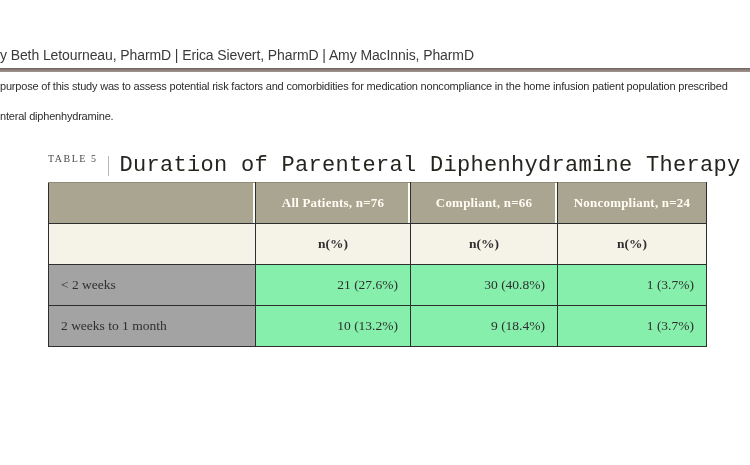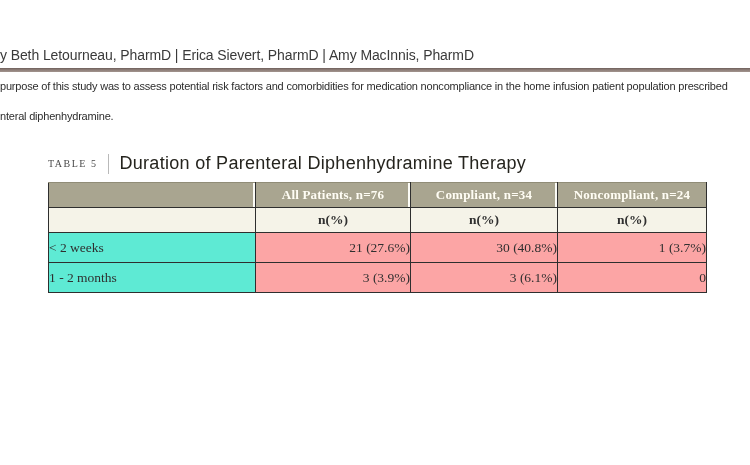--- a/index.html
+++ b/index.html
@@ -39,56 +39,56 @@
     white-space: nowrap;
   }
   .abstract-line.l1 { top: 80px; }
   .abstract-line.l2 { top: 110px; }
 
   
   .caption {
     position: absolute;
     left: 48px; top: 153px;
     display: flex;
-    align-items: center;
+    align-items: flex-start;
     white-space: nowrap;
   }
   .caption-label {
     font-family: "Liberation Serif", "DejaVu Serif", serif;
     font-size: 10px;
     letter-spacing: 1.5px;
     color: #4a4a4a;
   }
   .caption-divider {
     align-self: center;
     width: 1px; height: 20px;
     background: #b9b9b9;
     margin: 0 10px 0 11px;
   }
   .caption-title {
-    font-family: Liberation Sans, sans-serif;
-    font-size: 18px;
+    font-family: Liberation Mono, monospace;
+    font-size: 22px;
     letter-spacing: 0.3px;
     color: #25241e;
   }
 
   
   table.t5 {
     position: absolute;
     left: 48px; top: 182px;
     width: 658px;
     border-collapse: collapse;
     table-layout: fixed;
   }
   table.t5 td, table.t5 th {
     border: 1px solid #2e2e2e;
     font-family: "Liberation Serif", "DejaVu Serif", serif;
     font-size: 13.5px;
     color: #2f2f2f;
-    padding: 0;
+    padding: 12px;
     overflow: hidden;
   }
   tr.hdr    { height: 25px; }
   tr.unit   { height: 25px; }
   tr.datarow{ height: 30px; }
 
   tr.hdr th {
     background: #a9a590;
     color: #fffdf4;
     font-weight: bold;
@@ -101,26 +101,26 @@
 
   tr.unit td {
     background: #f5f3e8;
     font-weight: bold;
     text-align: center;
   }
 
   td.rowlabel {
     text-align: left;
     padding-left: 15px;
-    background: #5eead4;
+    background: #a3a3a3;
   }
   td.val {
     text-align: right;
     padding-right: 24px;
-    background: #fca5a5;
+    background: #86efac;
   }
 </style>
 </head>
 <body>
 
 <div class="byline">y Beth Letourneau, PharmD | Erica Sievert, PharmD | Amy MacInnis, PharmD</div>
 
 <div class="rule"></div>
 
 <div class="abstract-line l1">purpose of this study was to assess potential risk factors and comorbidities for medication noncompliance in the home infusion patient population prescribed</div>
@@ -136,35 +136,35 @@
   <colgroup>
     <col style="width:207px">
     <col style="width:155px">
     <col style="width:147px">
     <col style="width:149px">
   </colgroup>
   <tbody>
     <tr class="hdr">
       <th class="sliver"></th>
       <th class="sliver">All Patients, n=76</th>
-      <th class="sliver">Compliant, n=34</th>
+      <th class="sliver">Compliant, n=66</th>
       <th>Noncompliant, n=24</th>
     </tr>
     <tr class="unit">
       <td></td>
       <td>n(%)</td>
       <td>n(%)</td>
       <td>n(%)</td>
     </tr>
     <tr class="datarow">
       <td class="rowlabel">&lt; 2 weeks</td>
       <td class="val">21 (27.6%)</td>
       <td class="val">30 (40.8%)</td>
       <td class="val">1 (3.7%)</td>
     </tr>
     <tr class="datarow">
-      <td class="rowlabel">1 - 2 months</td>
-      <td class="val">3 (3.9%)</td>
-      <td class="val">3 (6.1%)</td>
-      <td class="val">0</td>
+      <td class="rowlabel">2 weeks to 1 month</td>
+      <td class="val">10 (13.2%)</td>
+      <td class="val">9 (18.4%)</td>
+      <td class="val">1 (3.7%)</td>
     </tr>
   </tbody>
 </table>
 
 </body></html>

